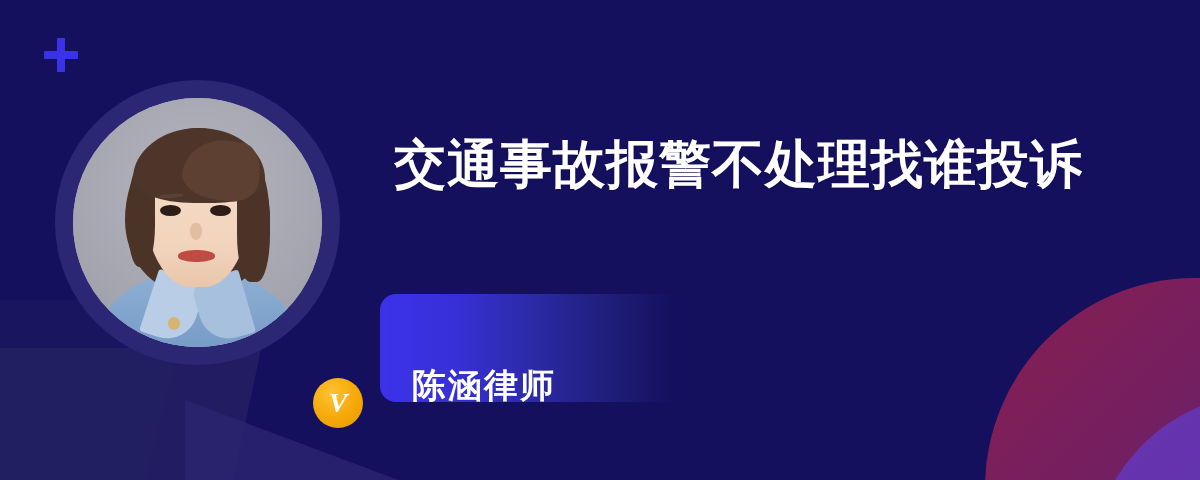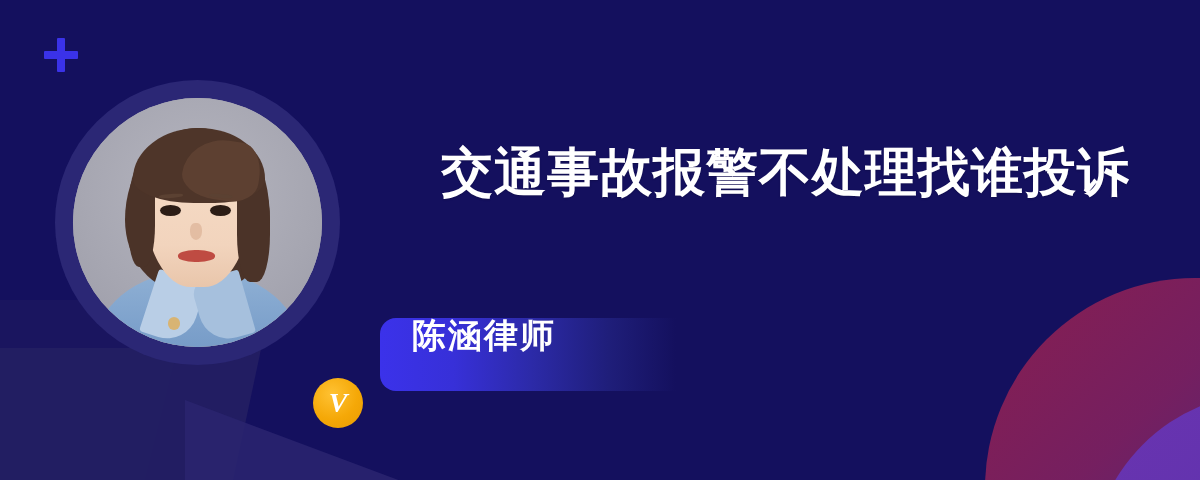--- a/index.html
+++ b/index.html
@@ -266,43 +266,41 @@
     left: 386px;
     top: 118px;
     width: 760px;
   }
   .title {
     color: #ffffff;
     font-size: 52px;
     font-weight: bold;
     line-height: 76px;
     letter-spacing: 1px;
-    margin: 16px;
+    margin: 8px;
     white-space: normal;
     text-shadow: 0 1px 2px rgba(0,0,0,0.18);
-    text-align: right;
   }
 
   .name-badge {
     position: absolute;
     left: 380px;
     top: 294px;
     width: 336px;
-    height: 73px;
+    height: 108px;
     border-radius: 16px;
     background: linear-gradient(90deg,
         #3b32ea 0%,
         #3730d8 22%,
         #2c2aa8 45%,
         #1f1e7a 68%,
         rgba(20,16,94,0.35) 88%,
         rgba(20,16,94,0) 100%);
     display: flex;
-    align-items: flex-start;
-    margin-top: 24px;
+    align-items: flex-end;
   }
   .name-badge .name-text {
     color: #ffffff;
     font-size: 34px;
     font-weight: bold;
     letter-spacing: 2px;
     margin-left: 32px;
     line-height: 1;
   }
 </style>

